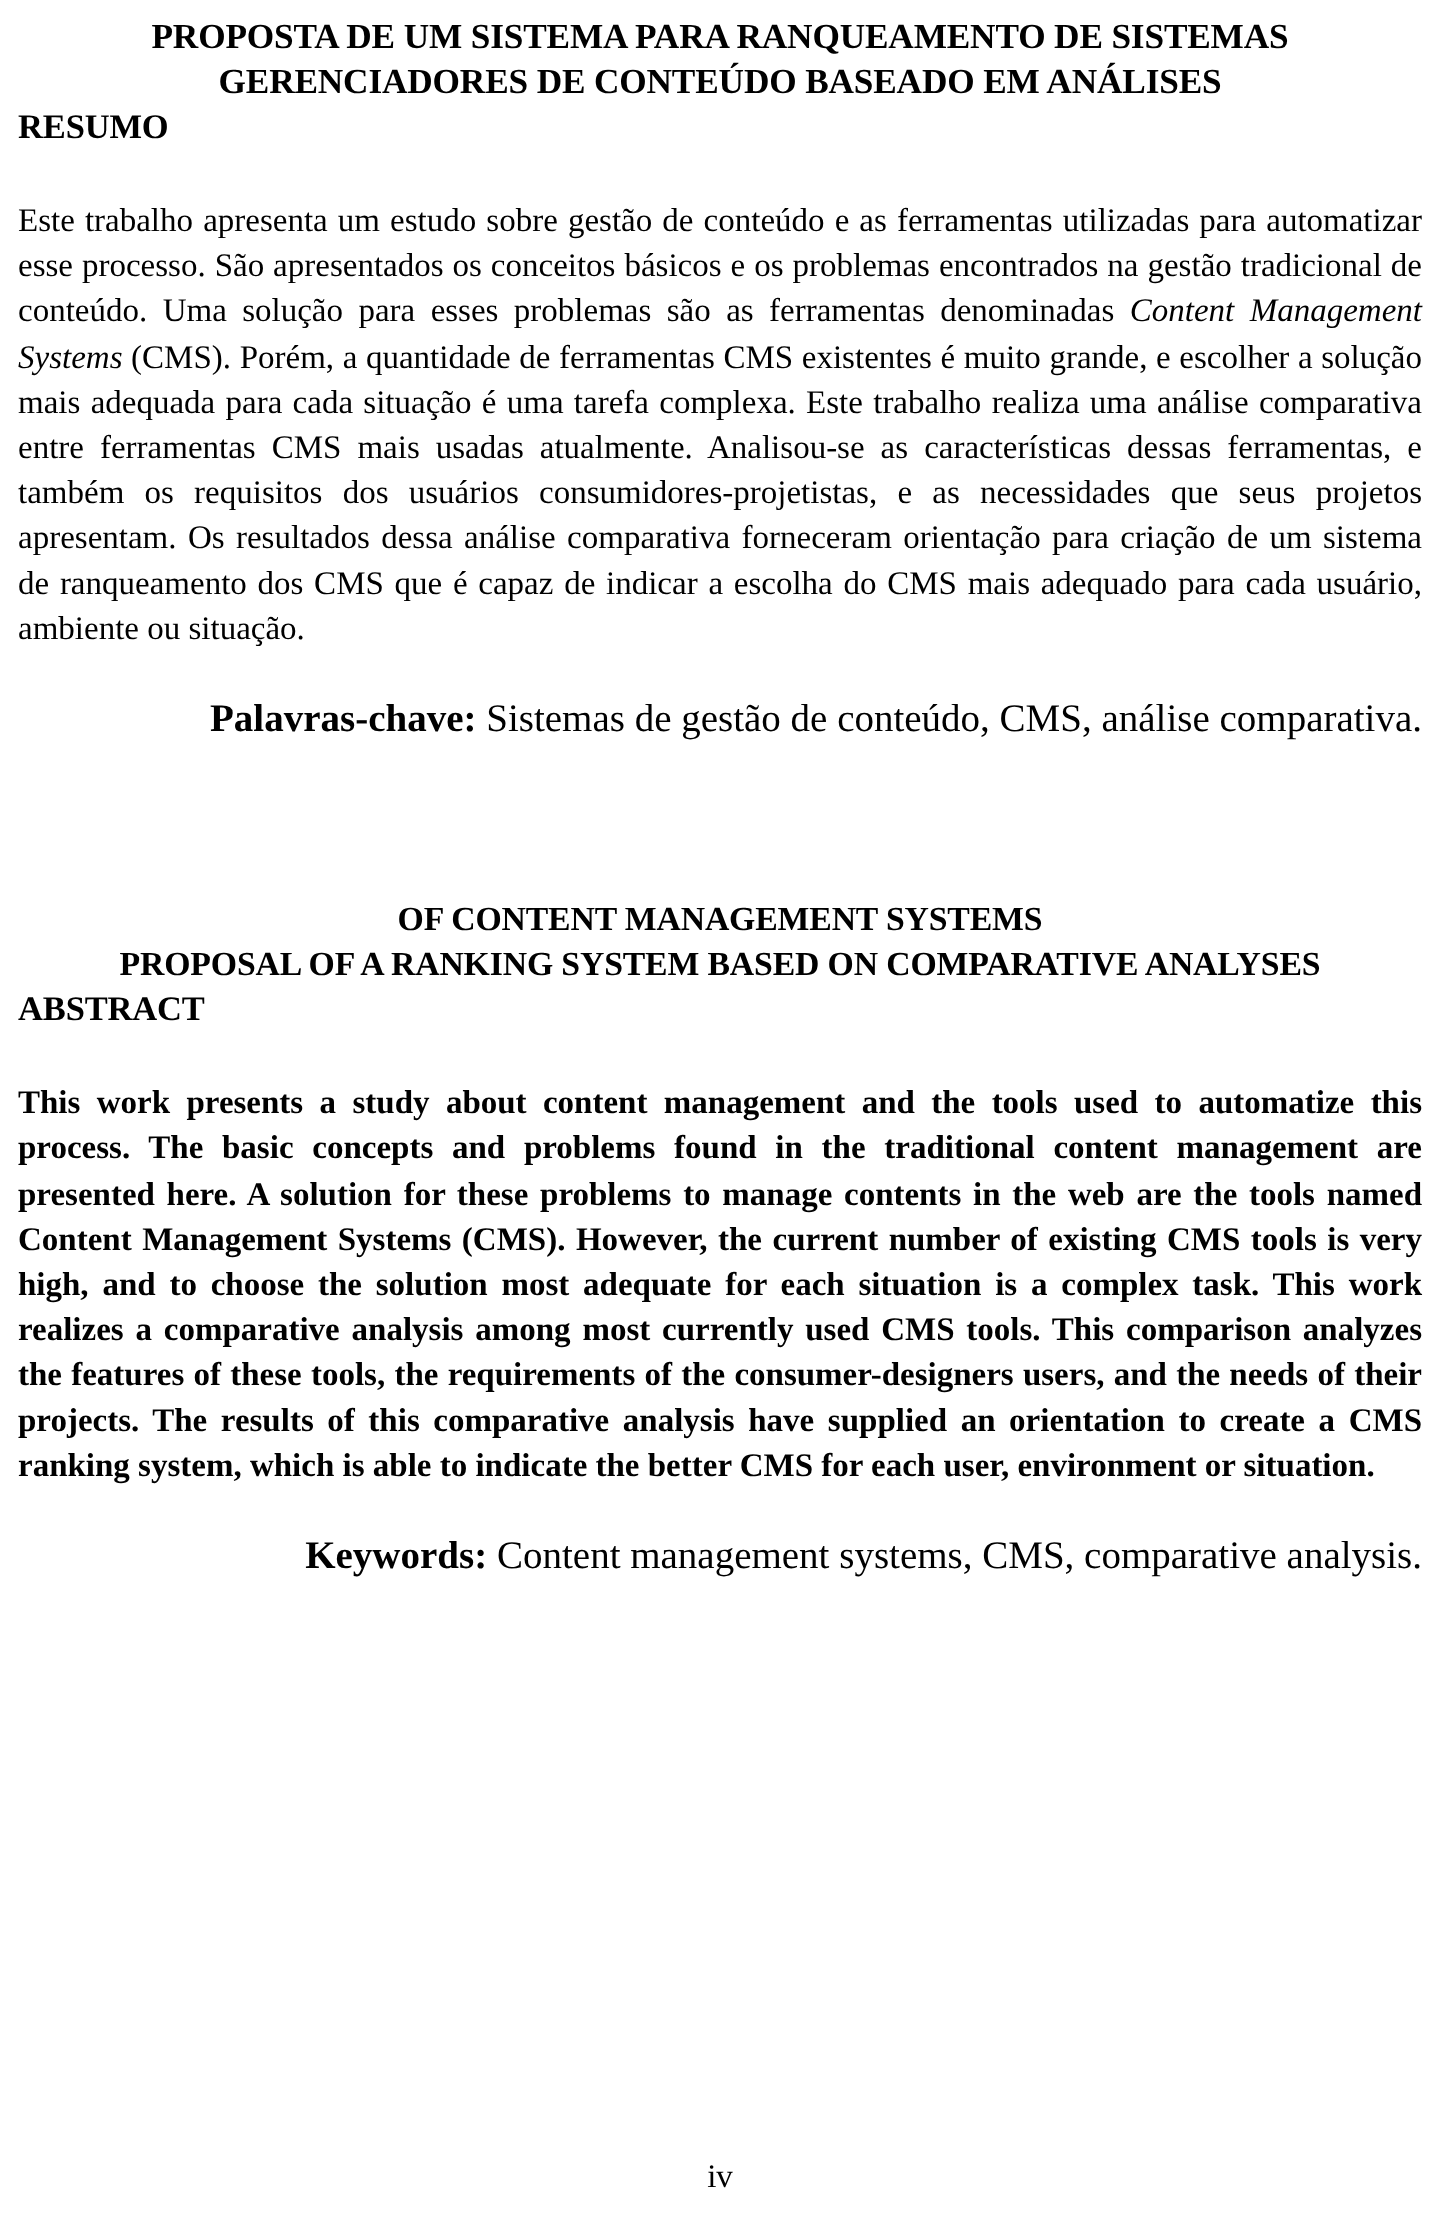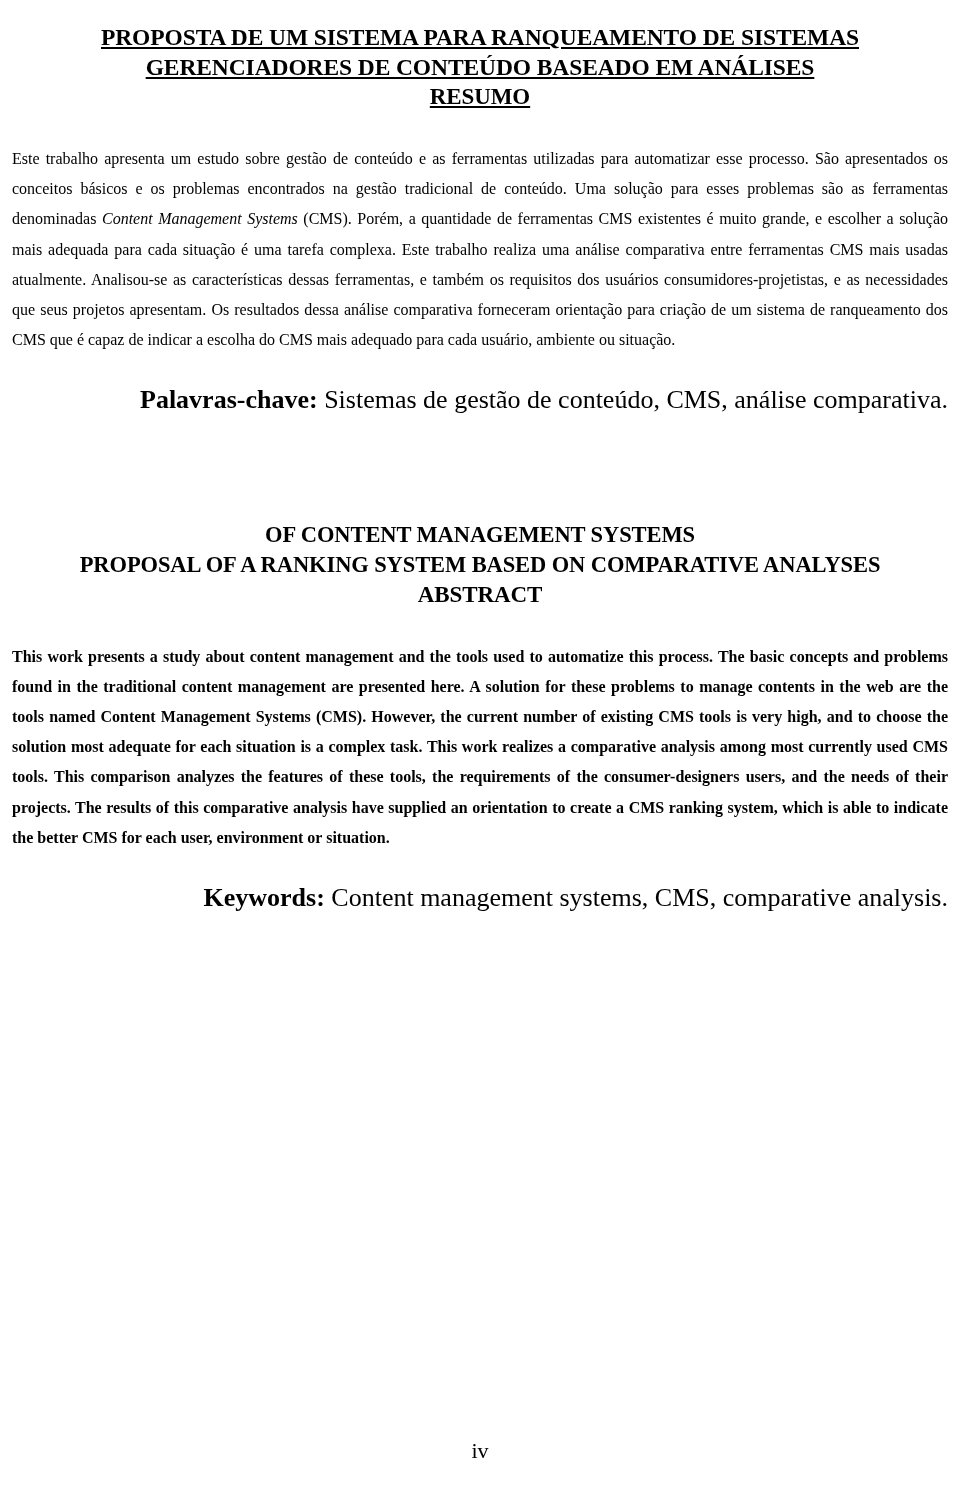--- a/index.html
+++ b/index.html
@@ -27,41 +27,40 @@
   .title-block {
     text-align: center;
     font-weight: bold;
     font-size: 23.5px;
     line-height: 30px;
     letter-spacing: -0.1px;
   }
   .title-block .t-line { display: block; }
 
   .title-pt {
-    padding-top: 22px;
-    text-decoration: underline;
+    padding-top: 10px;
   }
   .title-en {
     padding-top: 0;
     font-size: 22.5px;
     line-height: 30px;
   }
 
   .section-head {
     display: block;
-    text-align: center;
+    text-align: left;
     font-weight: bold;
     font-size: 23px;
     line-height: 30px;
   }
 
   
   .abstract {
     text-align: justify;
-    font-size: 16px;
+    font-size: 22px;
     line-height: 30.2px;
     margin: 0;
     padding: 0;
     hyphens: none;
   }
   .abstract-pt { margin-top: 32px; }
   .abstract-en { margin-top: 32px; font-weight: bold; }
 
   .italic { font-style: italic; }
 

